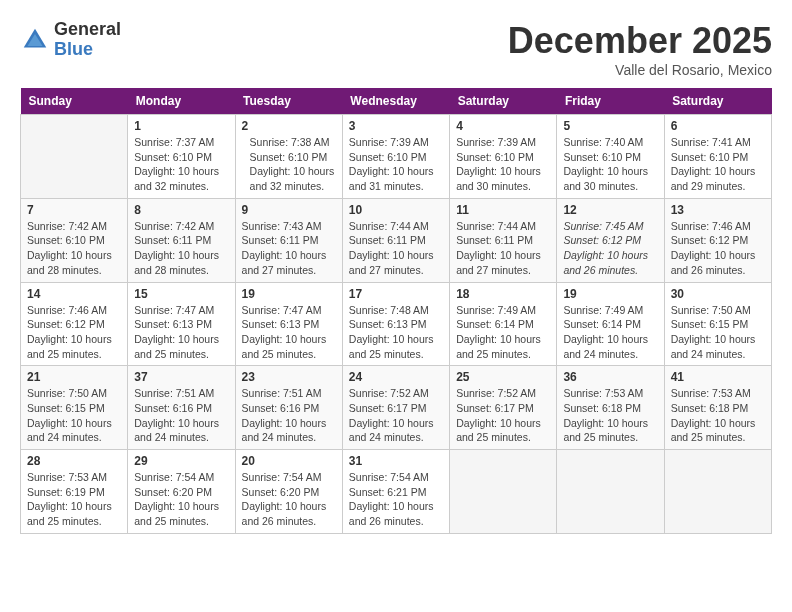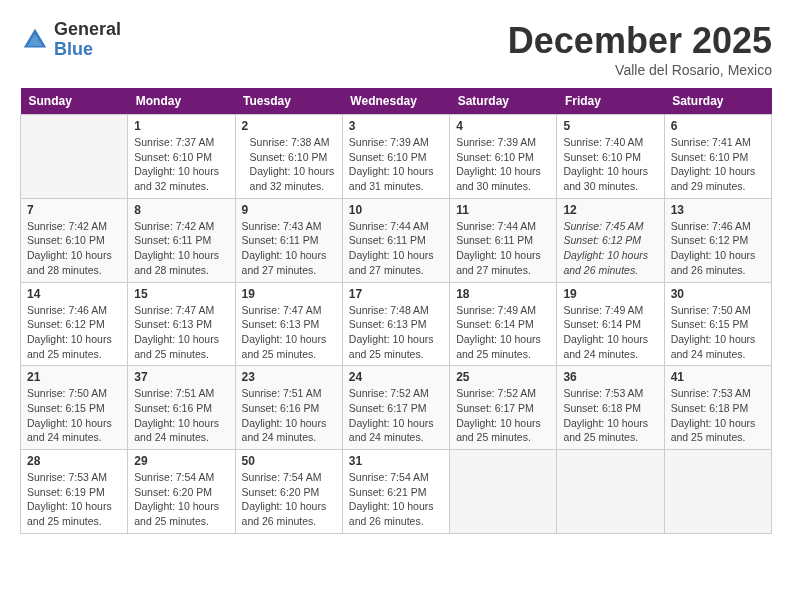--- a/index.html
+++ b/index.html
@@ -337,21 +337,21 @@
 and 25 minutes.</div>
         </td>
         <td>
           <span class="day-number">29</span>
           <div class="day-info" style="white-space: pre-line;">Sunrise: 7:54 AM
 Sunset: 6:20 PM
 Daylight: 10 hours
 and 25 minutes.</div>
         </td>
         <td>
-          <span class="day-number">50</span>
+          <span class="day-number">20</span>
           <div class="day-info" style="white-space: pre-line;">Sunrise: 7:54 AM
 Sunset: 6:20 PM
 Daylight: 10 hours
 and 26 minutes.</div>
         </td>
         <td>
           <span class="day-number">31</span>
           <div class="day-info" style="white-space: pre-line;">Sunrise: 7:54 AM
 Sunset: 6:21 PM
 Daylight: 10 hours

